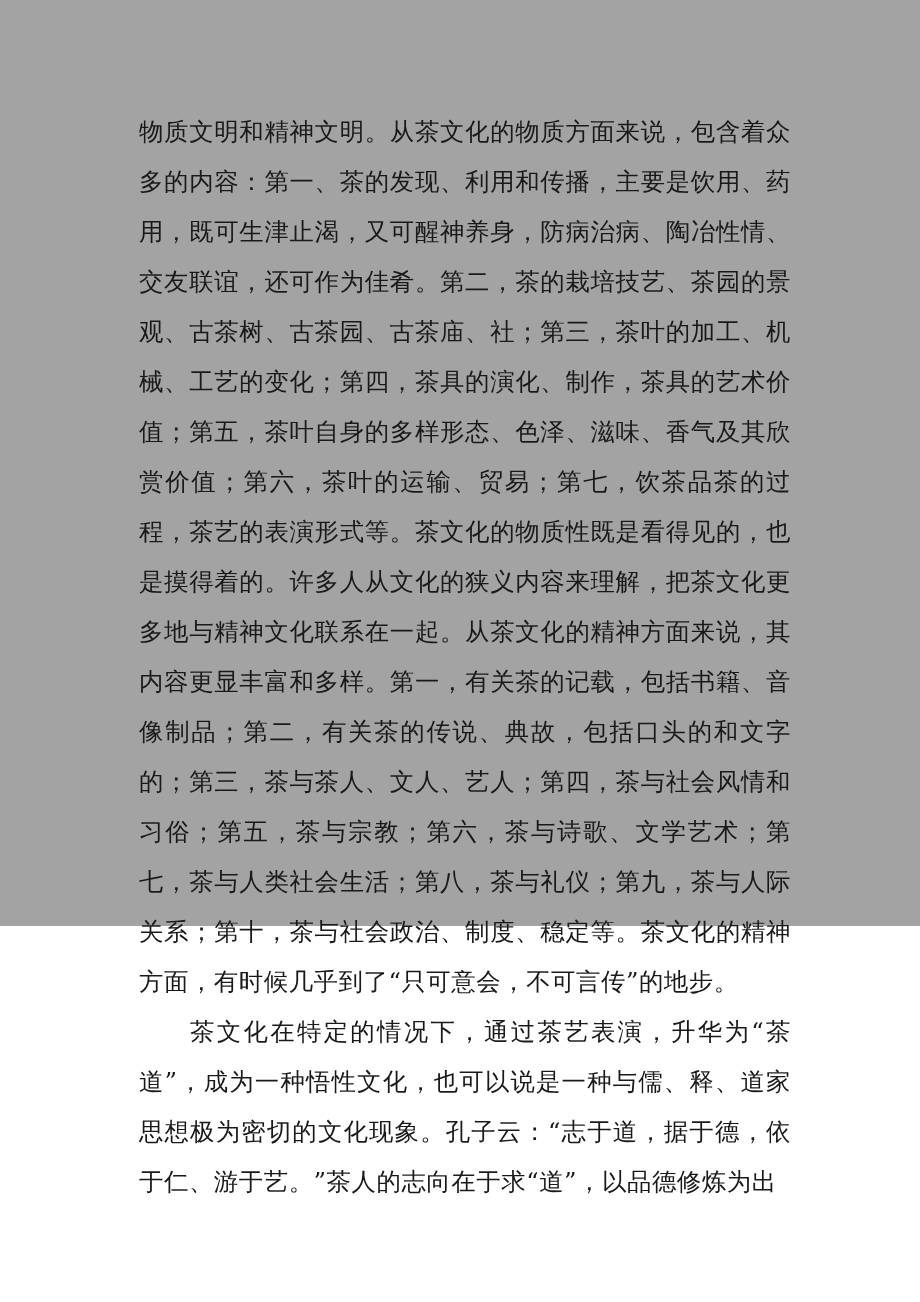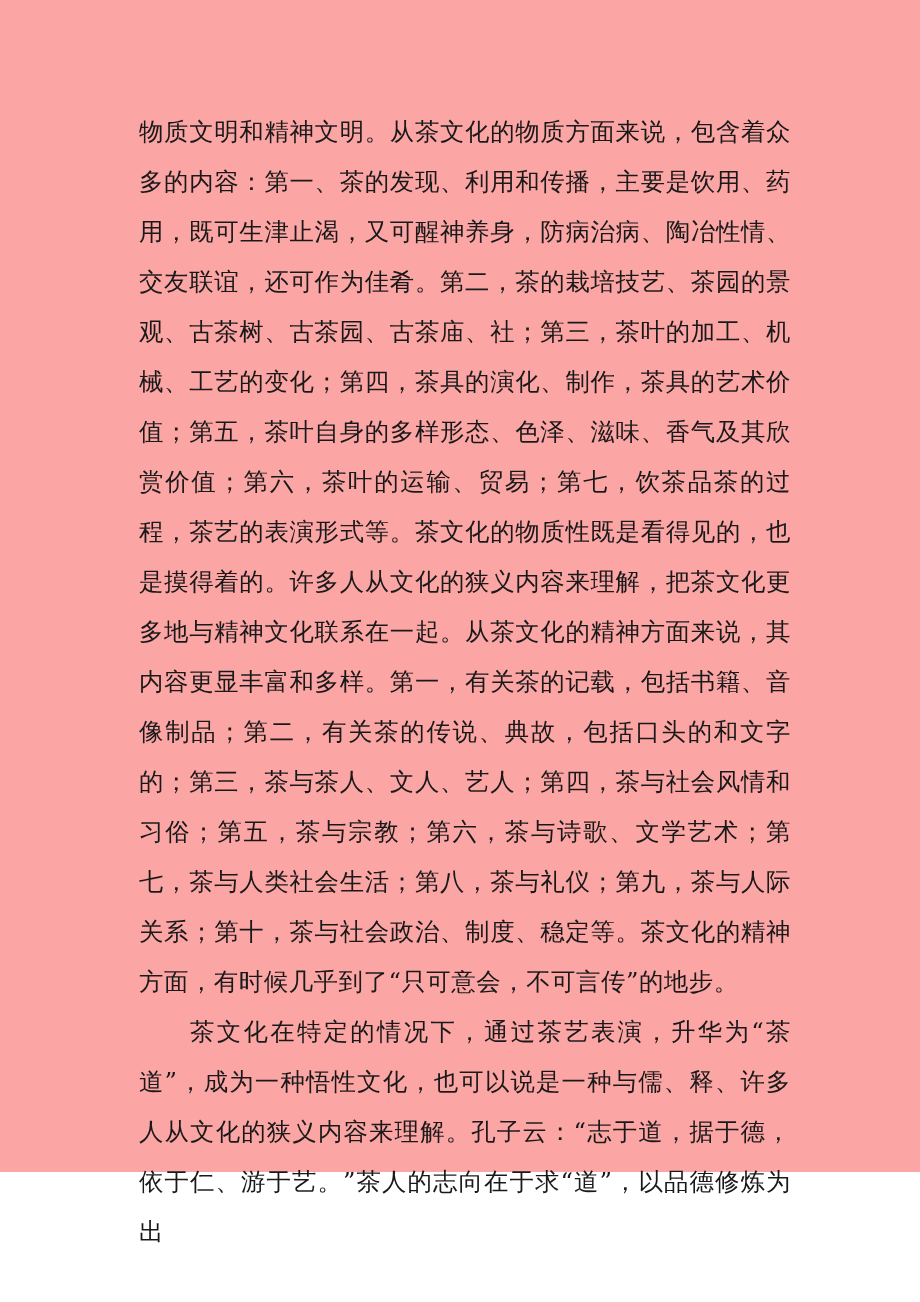--- a/index.html
+++ b/index.html
@@ -13,22 +13,22 @@
     overflow: hidden;
     position: relative;
     font-family: "DejaVu Serif", "Liberation Serif", serif;
   }
 
   .page {
     position: absolute;
     left: 0;
     top: 0;
     width: 920px;
-    height: 1172px;
-    background: #fca5a5;
+    height: 926px;
+    background: #a3a3a3;
   }
 
   .text-block {
     position: absolute;
     left: 139px;
     top: 107px;
     width: 652px;
   }
 
   .para {
@@ -54,15 +54,15 @@
   .para.indent {
     text-indent: 51px;
   }
 </style>
 </head>
 <body>
 
 <div class="page">
   <div class="text-block">
     <p class="para">物质文明和精神文明。从茶文化的物质方面来说，包含着众多的内容：第一、茶的发现、利用和传播，主要是饮用、药用，既可生津止渴，又可醒神养身，防病治病、陶冶性情、交友联谊，还可作为佳肴。第二，茶的栽培技艺、茶园的景观、古茶树、古茶园、古茶庙、社；第三，茶叶的加工、机械、工艺的变化；第四，茶具的演化、制作，茶具的艺术价值；第五，茶叶自身的多样形态、色泽、滋味、香气及其欣赏价值；第六，茶叶的运输、贸易；第七，饮茶品茶的过程，茶艺的表演形式等。茶文化的物质性既是看得见的，也是摸得着的。许多人从文化的狭义内容来理解，把茶文化更多地与精神文化联系在一起。从茶文化的精神方面来说，其内容更显丰富和多样。第一，有关茶的记载，包括书籍、音像制品；第二，有关茶的传说、典故，包括口头的和文字的；第三，茶与茶人、文人、艺人；第四，茶与社会风情和习俗；第五，茶与宗教；第六，茶与诗歌、文学艺术；第七，茶与人类社会生活；第八，茶与礼仪；第九，茶与人际关系；第十，茶与社会政治、制度、稳定等。茶文化的精神方面，有时候几乎到了“只可意会，不可言传”的地步。</p>
-    <p class="para indent">茶文化在特定的情况下，通过茶艺表演，升华为“茶道”，成为一种悟性文化，也可以说是一种与儒、释、许多人从文化的狭义内容来理解。孔子云：“志于道，据于德，依于仁、游于艺。”茶人的志向在于求“道”，以品德修炼为出</p>
+    <p class="para indent">茶文化在特定的情况下，通过茶艺表演，升华为“茶道”，成为一种悟性文化，也可以说是一种与儒、释、道家思想极为密切的文化现象。孔子云：“志于道，据于德，依于仁、游于艺。”茶人的志向在于求“道”，以品德修炼为出</p>
   </div>
 </div>
 
 </body></html>

